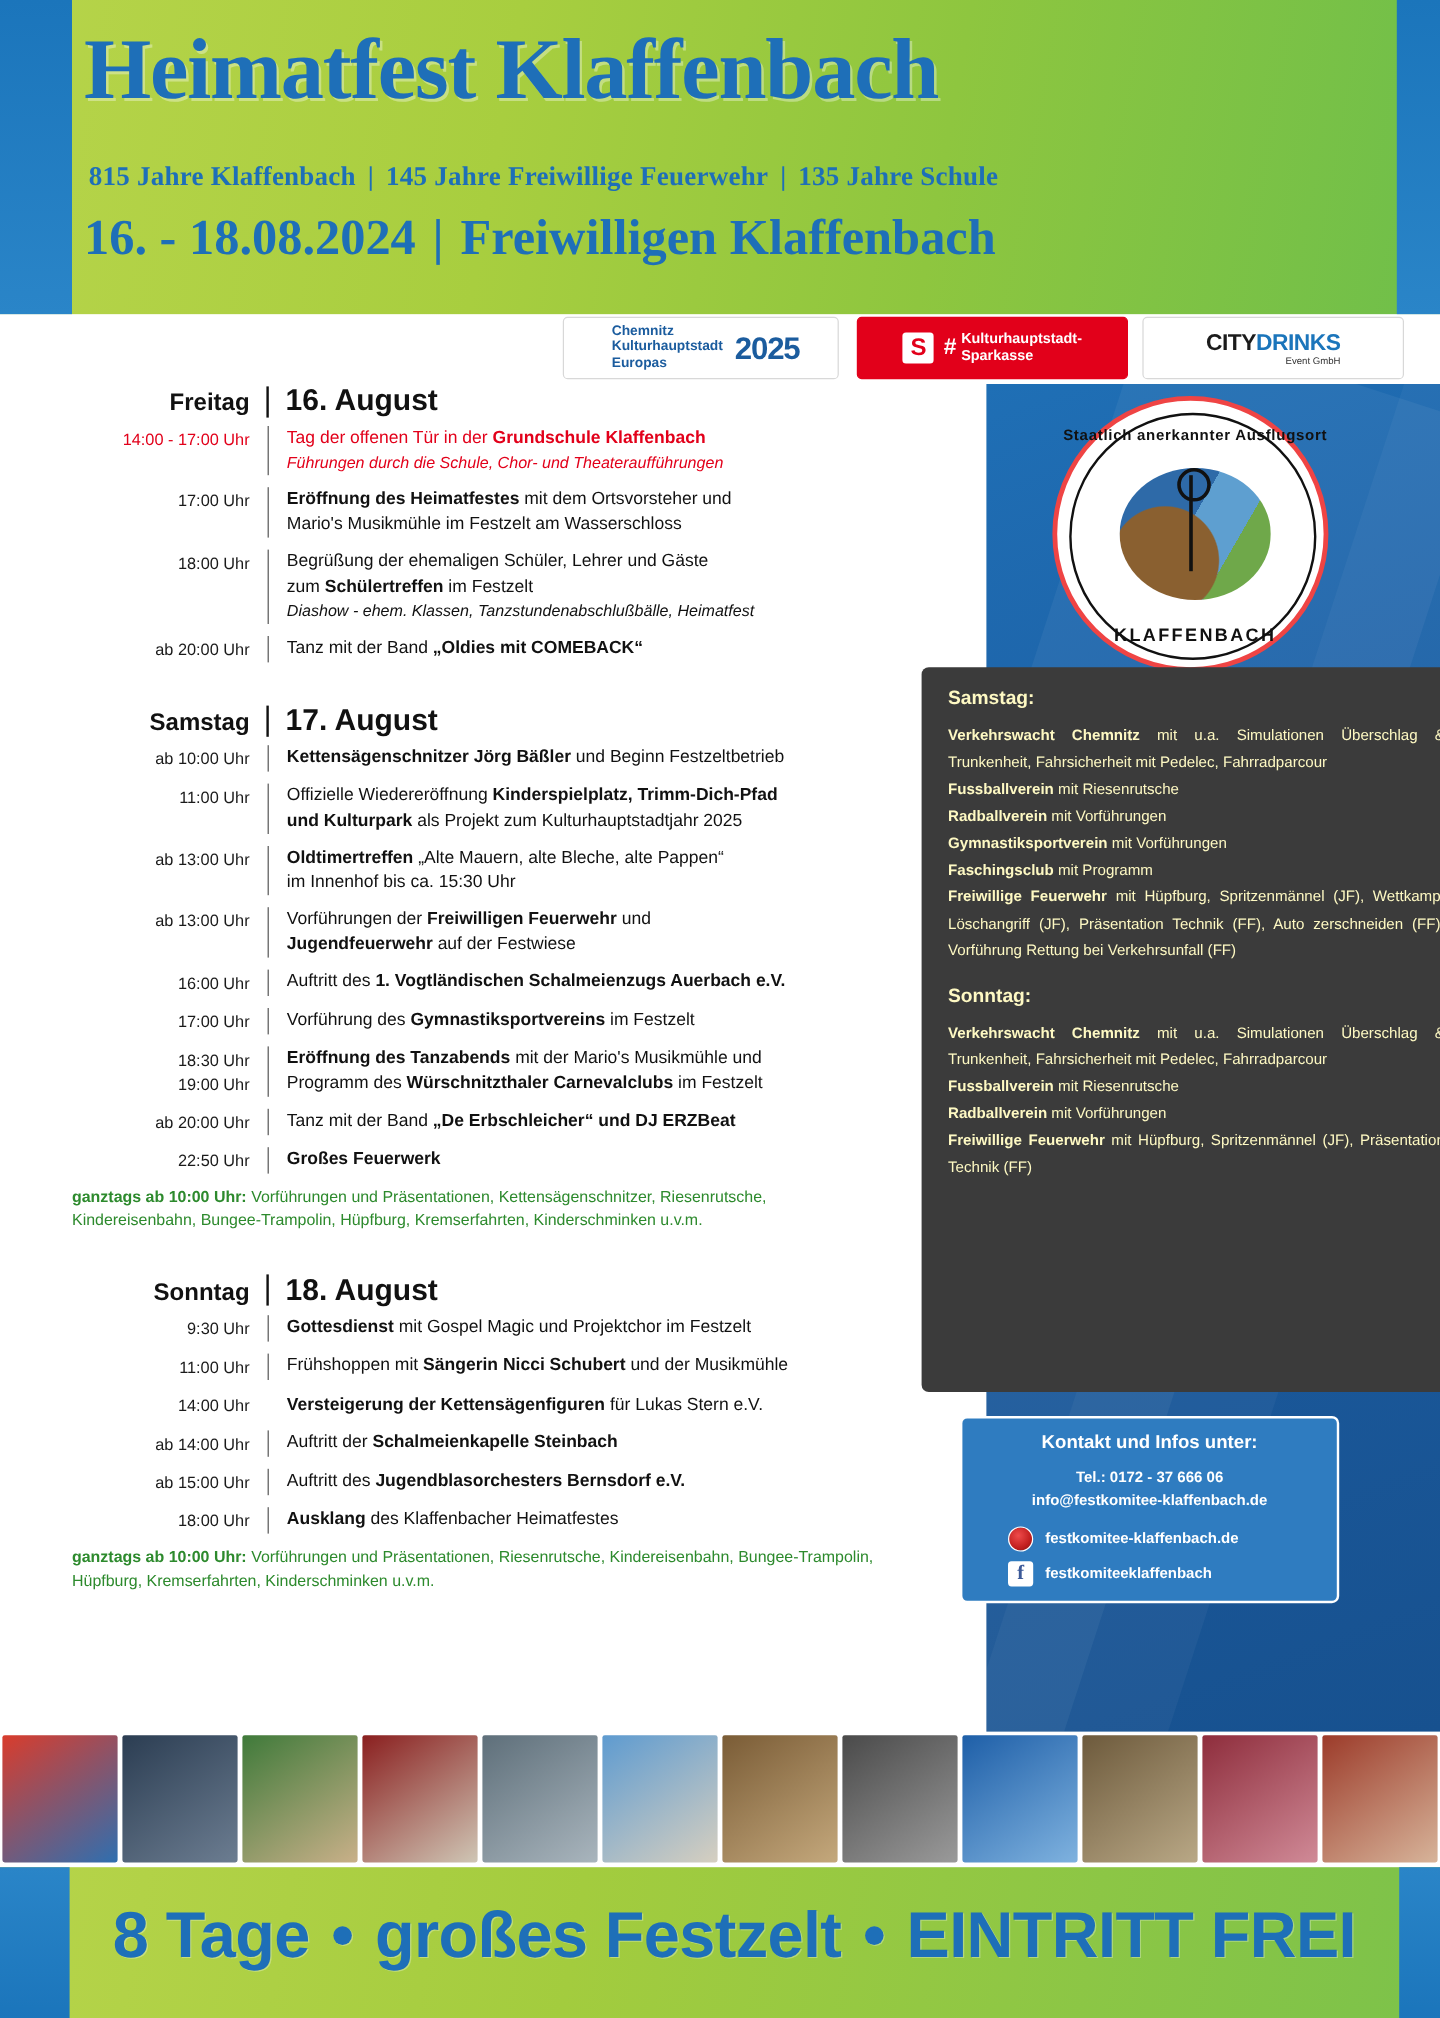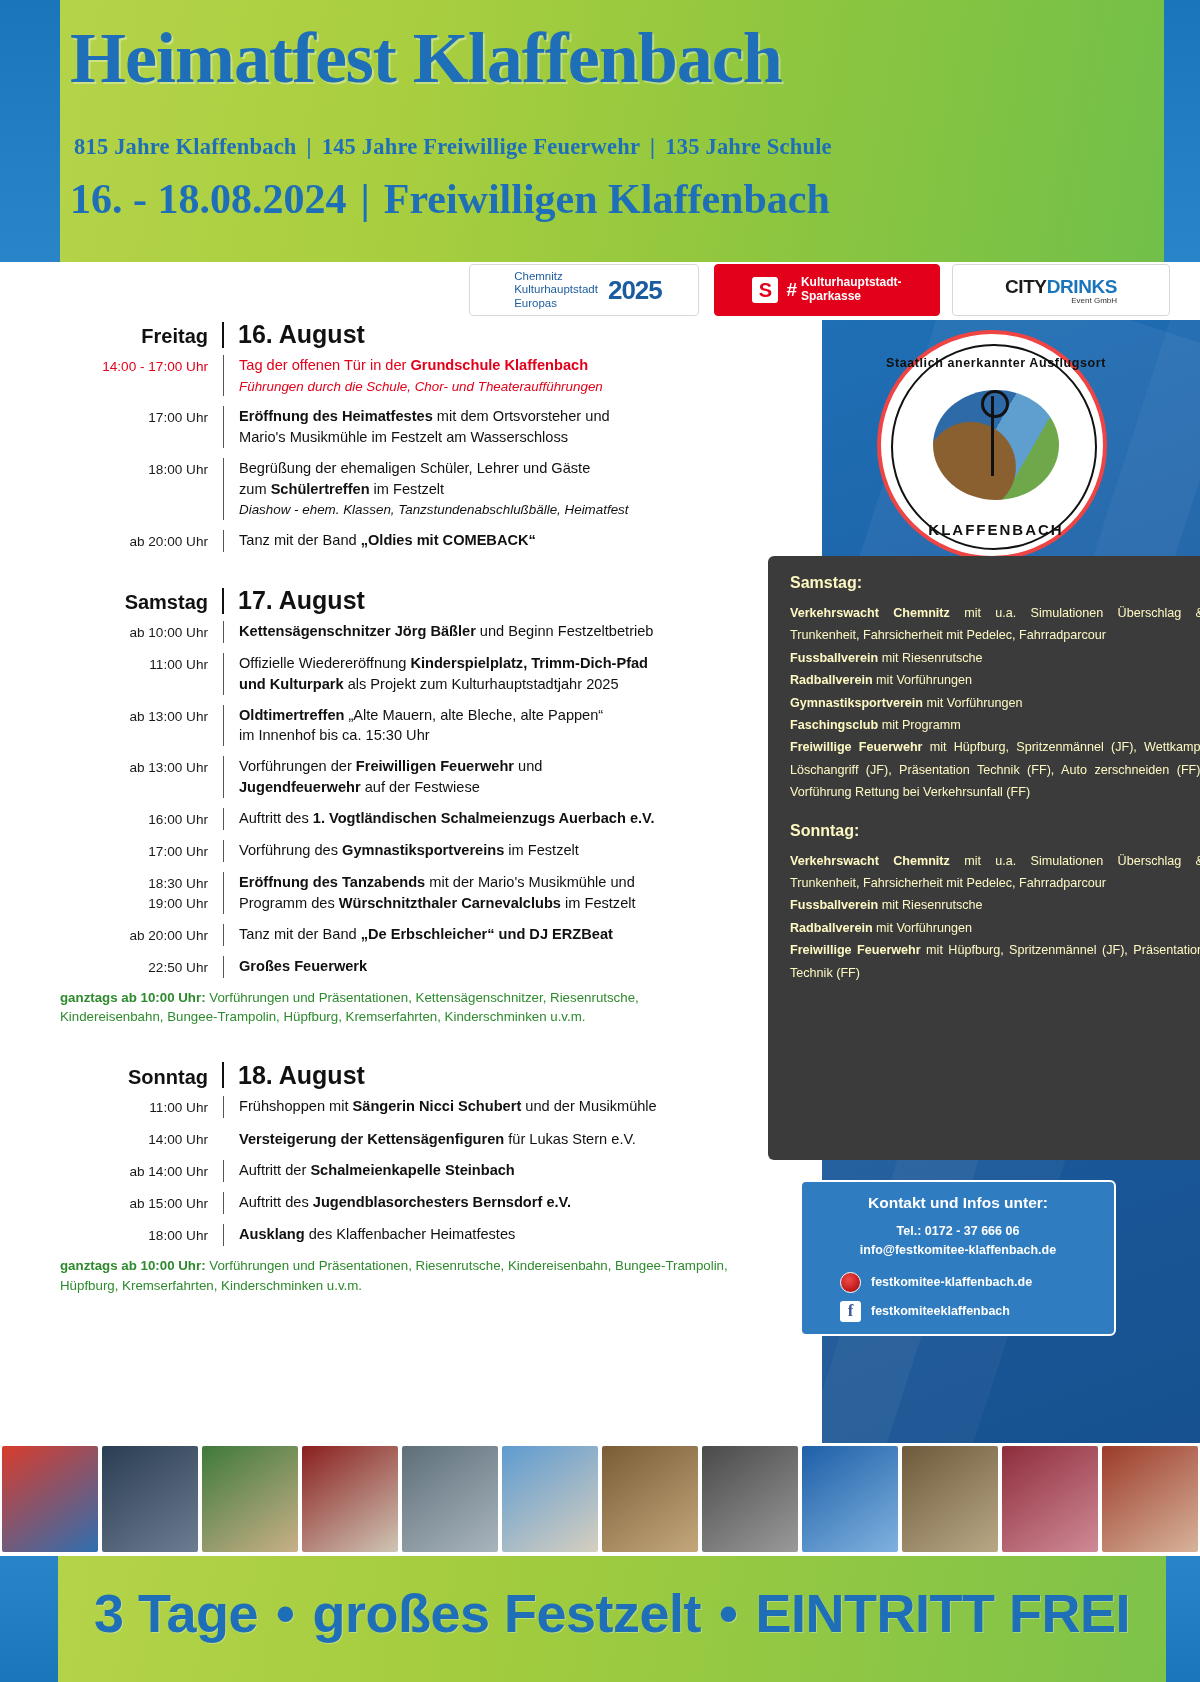--- a/index.html
+++ b/index.html
@@ -54,21 +54,21 @@
     background: #ffffff;
   }
   .spon {
     position: absolute; top: 2px; height: 52px; background: #fff;
     border: 1px solid #d8d8d8; border-radius: 4px;
     display: flex; align-items: center; justify-content: center;
   }
   .spon1 { left: 469px; width: 230px; }
   .spon2 { left: 714px; width: 226px; background: #e2001a; border-color:#e2001a; }
   .spon3 { left: 952px; width: 218px; }
-  .spon1-txt { font-size: 11.5px; font-weight: normal; color: #1b5c9e; line-height: 1.18; padding-left: 8px; }
+  .spon1-txt { font-size: 11.5px; font-weight: bold; color: #1b5c9e; line-height: 1.18; padding-left: 8px; }
   .spon1-2025 { font-size: 26px; font-weight: bold; color:#1b5c9e; letter-spacing: -1px; margin-left: 10px; }
   .spon2-txt { font-size: 12px; font-weight: bold; color:#fff; line-height: 1.15; }
   .spon2-s {
     width: 26px; height: 26px; background:#fff; color:#e2001a; border-radius: 3px;
     font-size: 20px; font-weight: bold; display:flex; align-items:center; justify-content:center;
     margin-right: 8px;
   }
   .spon2-hash { font-size: 19px; font-weight: bold; color:#fff; margin-right:4px; }
   .spon3-txt { font-size: 19px; font-weight: bold; color:#1b1b1b; letter-spacing:-.4px; }
   .spon3-txt .blue { color: #1b75bb; }
@@ -369,20 +369,25 @@
       <div class="row" style="margin-bottom: 10px;">
         <div class="time">22:50 Uhr</div>
         <div class="vline"></div>
         <div class="desc"><b>Großes Feuerwerk</b></div>
       </div>
       <div class="allday" style="margin-top: 6px;"><b>ganztags ab 10:00 Uhr:</b> Vorführungen und Präsentationen, Kettensägenschnitzer, Riesenrutsche, Kindereisenbahn, Bungee-Trampolin, Hüpfburg, Kremserfahrten, Kinderschminken u.v.m.</div>
       <div class="day-head" style="margin-top: 34px;">
         <div class="dname">Sonntag</div>
         <div class="dbar"></div>
         <div class="ddate">18. August</div>
+      </div>
+      <div class="row" style="margin-bottom: 10px;">
+        <div class="time">9:30 Uhr</div>
+        <div class="vline"></div>
+        <div class="desc"><b>Gottesdienst</b> mit Gospel Magic und Projektchor im Festzelt</div>
       </div>
       <div class="row" style="margin-bottom: 10px;">
         <div class="time">11:00 Uhr</div>
         <div class="vline"></div>
         <div class="desc">Frühshoppen mit <b>Sängerin Nicci Schubert</b> und der Musikmühle</div>
       </div>
       <div class="row" style="margin-bottom: 10px; align-items: flex-end;">
         <div class="time">14:00 Uhr</div>
         <div class="vline"></div>
         <div class="desc"><b>Versteigerung der Kettensägenfiguren</b> für Lukas Stern e.V.</div>
@@ -415,17 +420,17 @@
       <div class="photo" style="background: linear-gradient(145deg, rgb(122, 92, 54), rgb(196, 168, 124));"></div>
       <div class="photo" style="background: linear-gradient(145deg, rgb(74, 74, 74), rgb(154, 154, 154));"></div>
       <div class="photo" style="background: linear-gradient(145deg, rgb(30, 95, 168), rgb(127, 178, 223));"></div>
       <div class="photo" style="background: linear-gradient(145deg, rgb(109, 90, 60), rgb(185, 168, 134));"></div>
       <div class="photo" style="background: linear-gradient(145deg, rgb(142, 45, 60), rgb(208, 138, 151));"></div>
       <div class="photo" style="background: linear-gradient(145deg, rgb(156, 59, 42), rgb(215, 180, 154));"></div>
     </div>
 
   <div class="footer">
     <div class="footer-txt">
-      <span>3 Tage</span><span class="dot">•</span><span>großes Festzelt</span><span class="dot">•</span><span>EINTRITT FREI</span>
+      <span>8 Tage</span><span class="dot">•</span><span>großes Festzelt</span><span class="dot">•</span><span>EINTRITT FREI</span>
     </div>
   </div>
 
 </div>
 
 </body></html>

